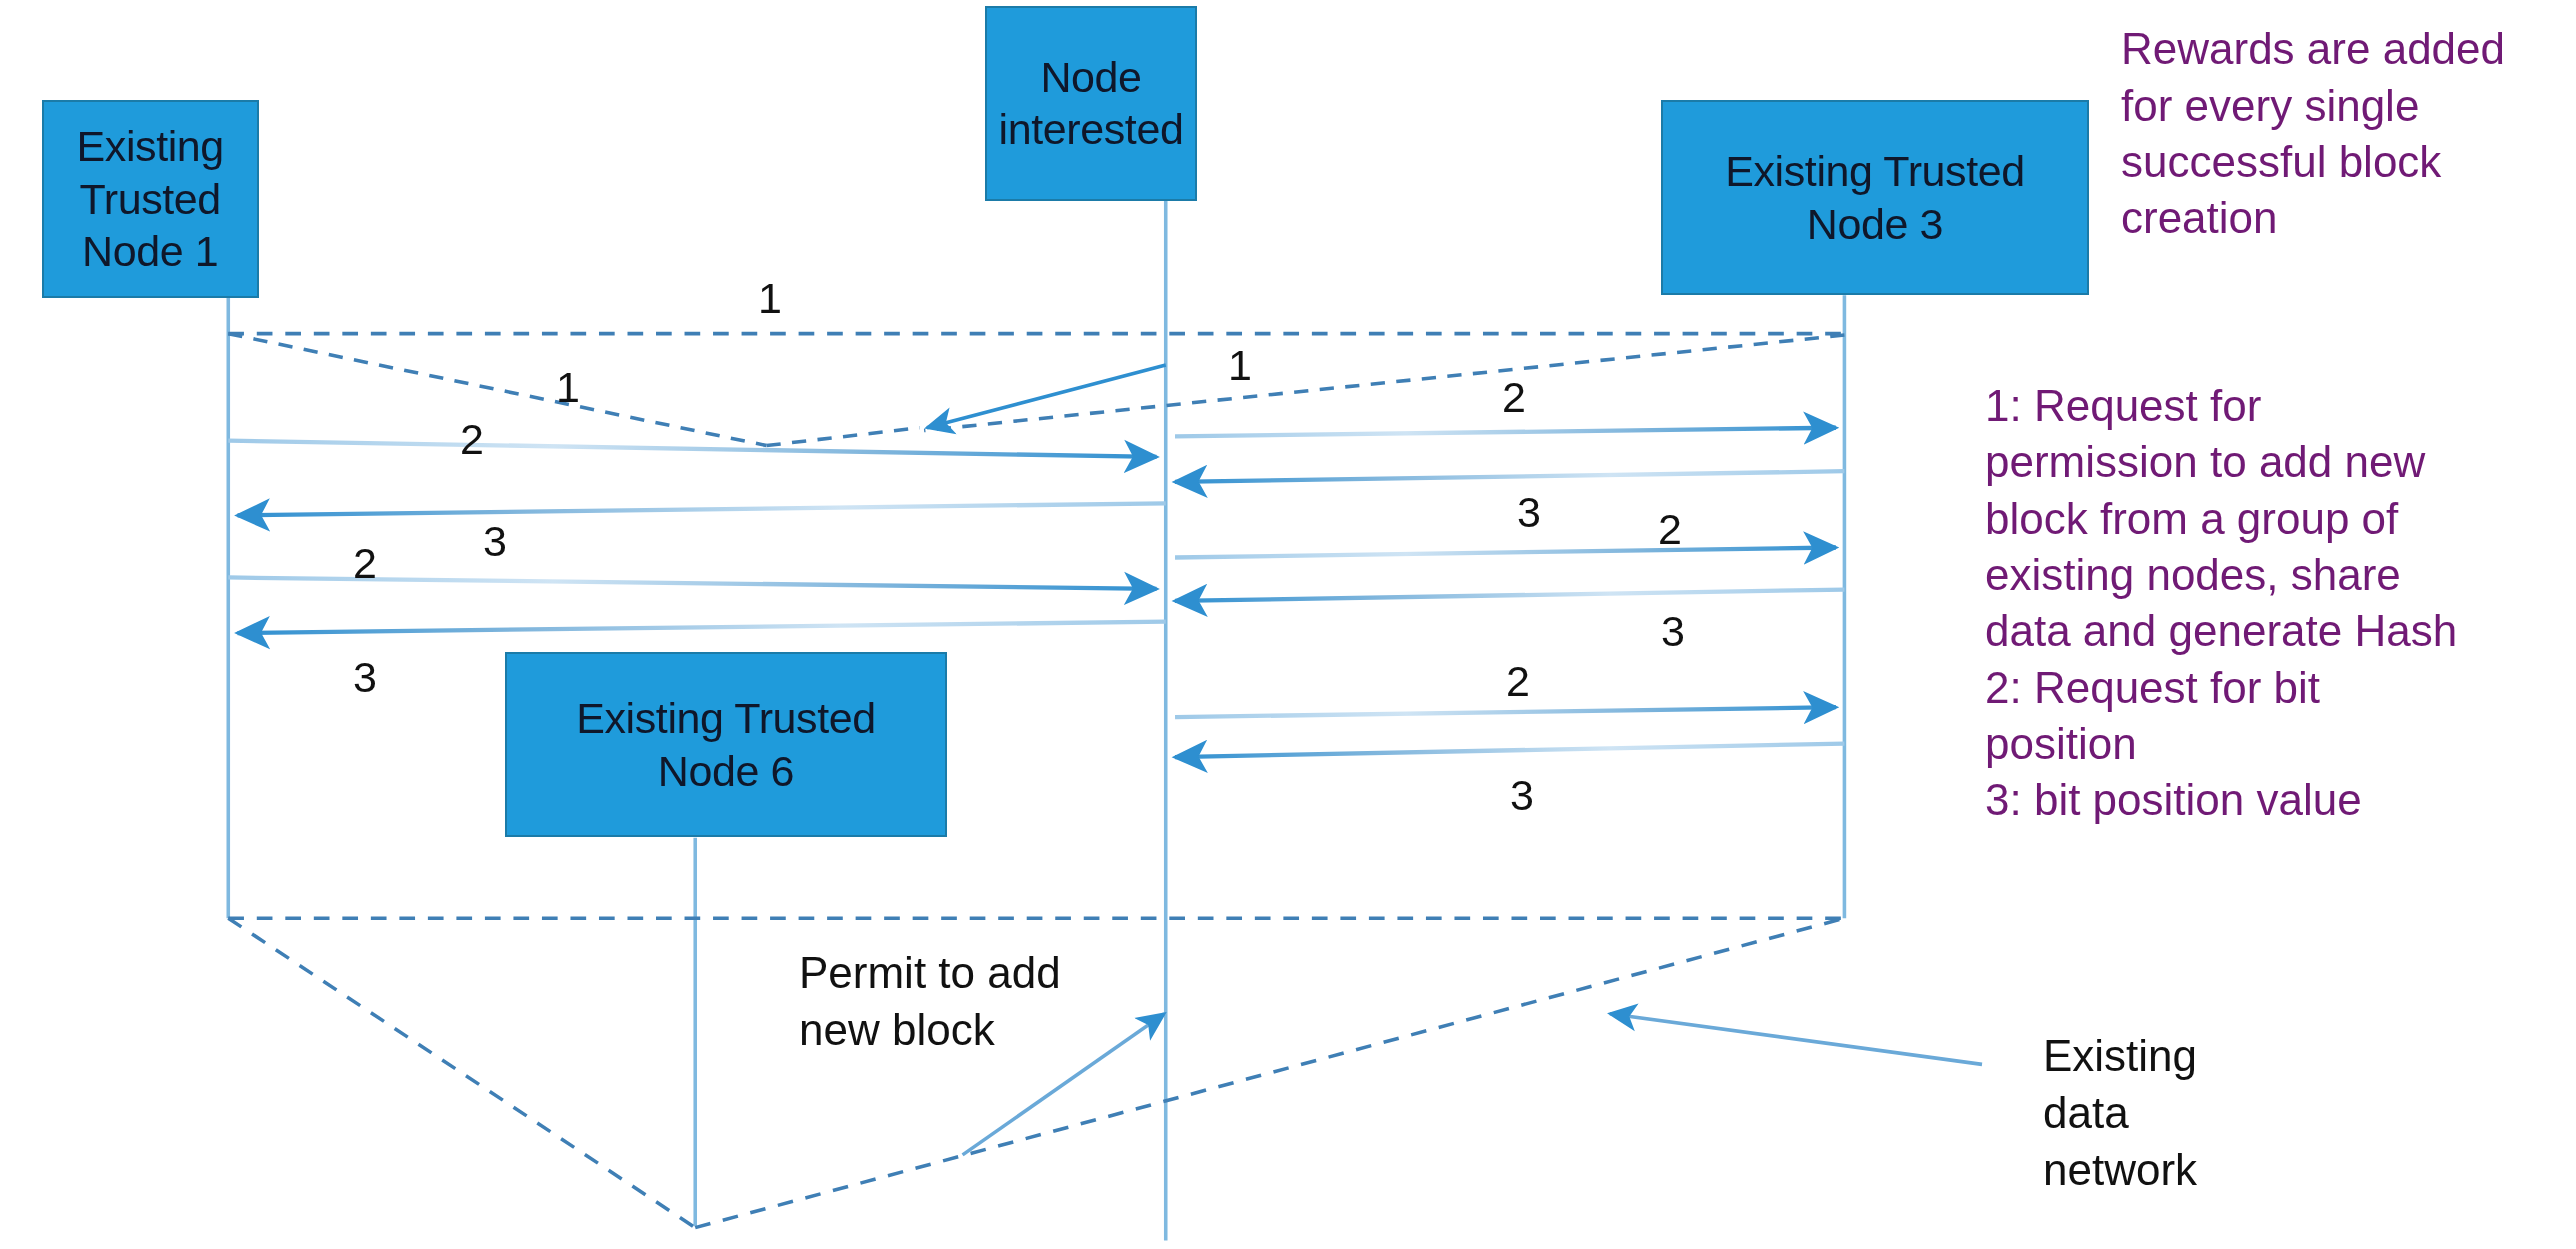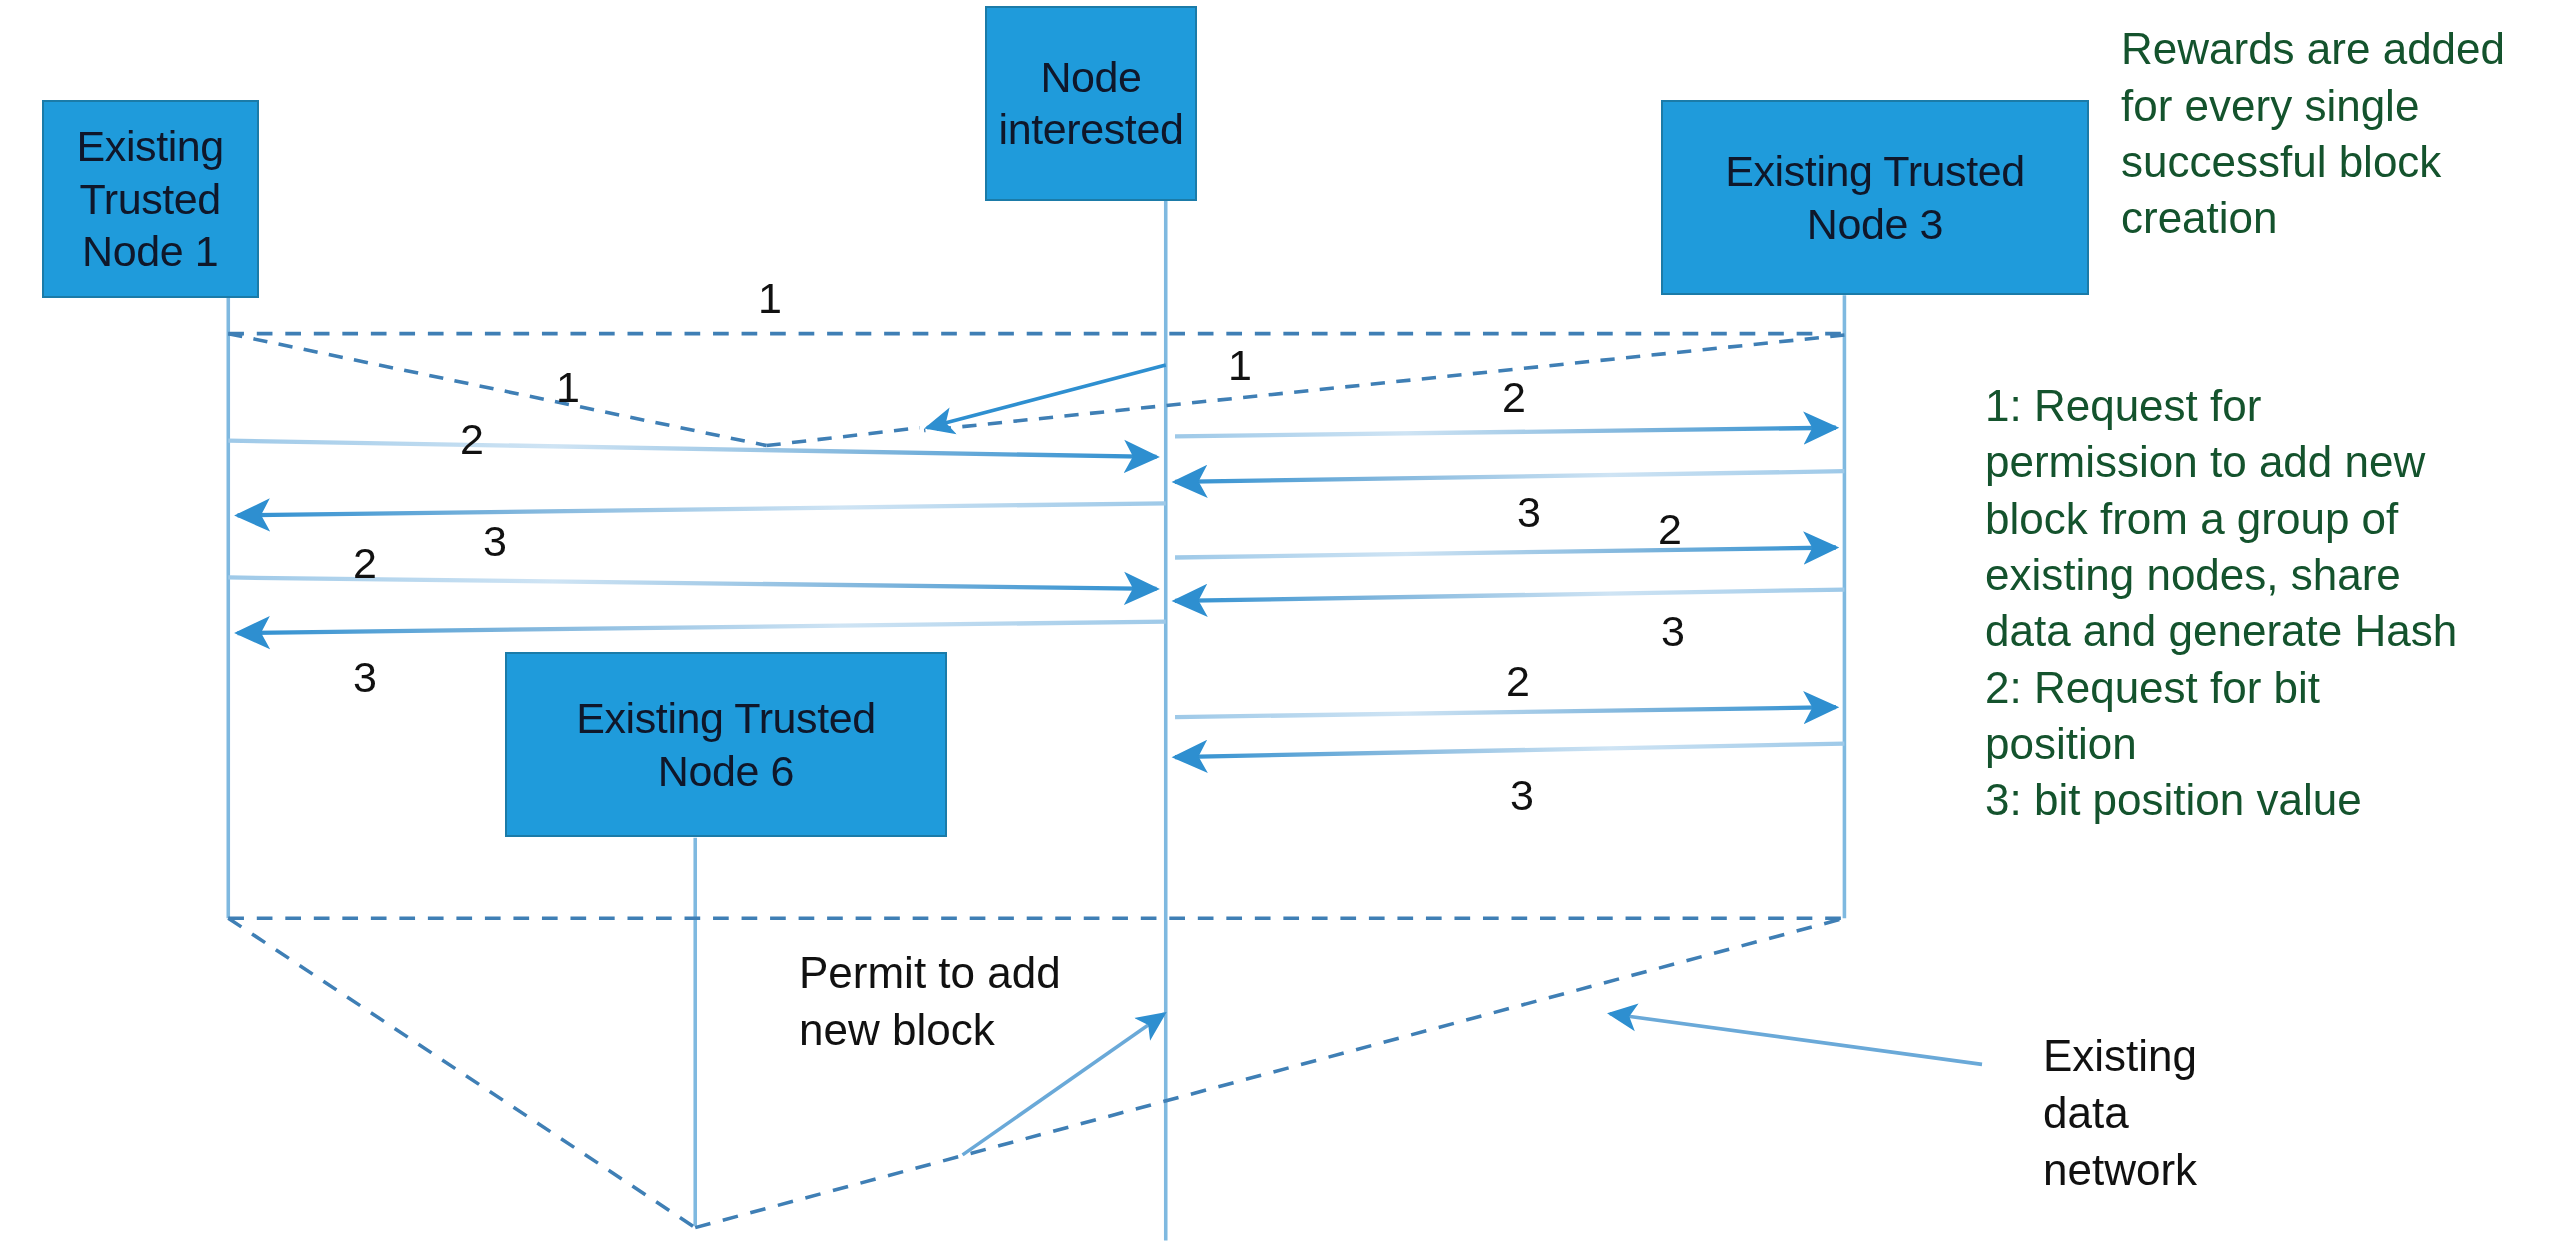--- a/index.html
+++ b/index.html
@@ -30,21 +30,21 @@
     position:absolute;
     color:#111111;
     font-size:43px;
     line-height:1;
     z-index:6;
     white-space:nowrap;
   }
 
   .side-text{
     position:absolute;
-    color:#14532d;
+    color:#701a75;
     font-size:44px;
     line-height:1.28;
     z-index:6;
     white-space:pre-line;
   }
   .annot-text{
     position:absolute;
     color:#111111;
     font-size:44px;
     line-height:1.30;

